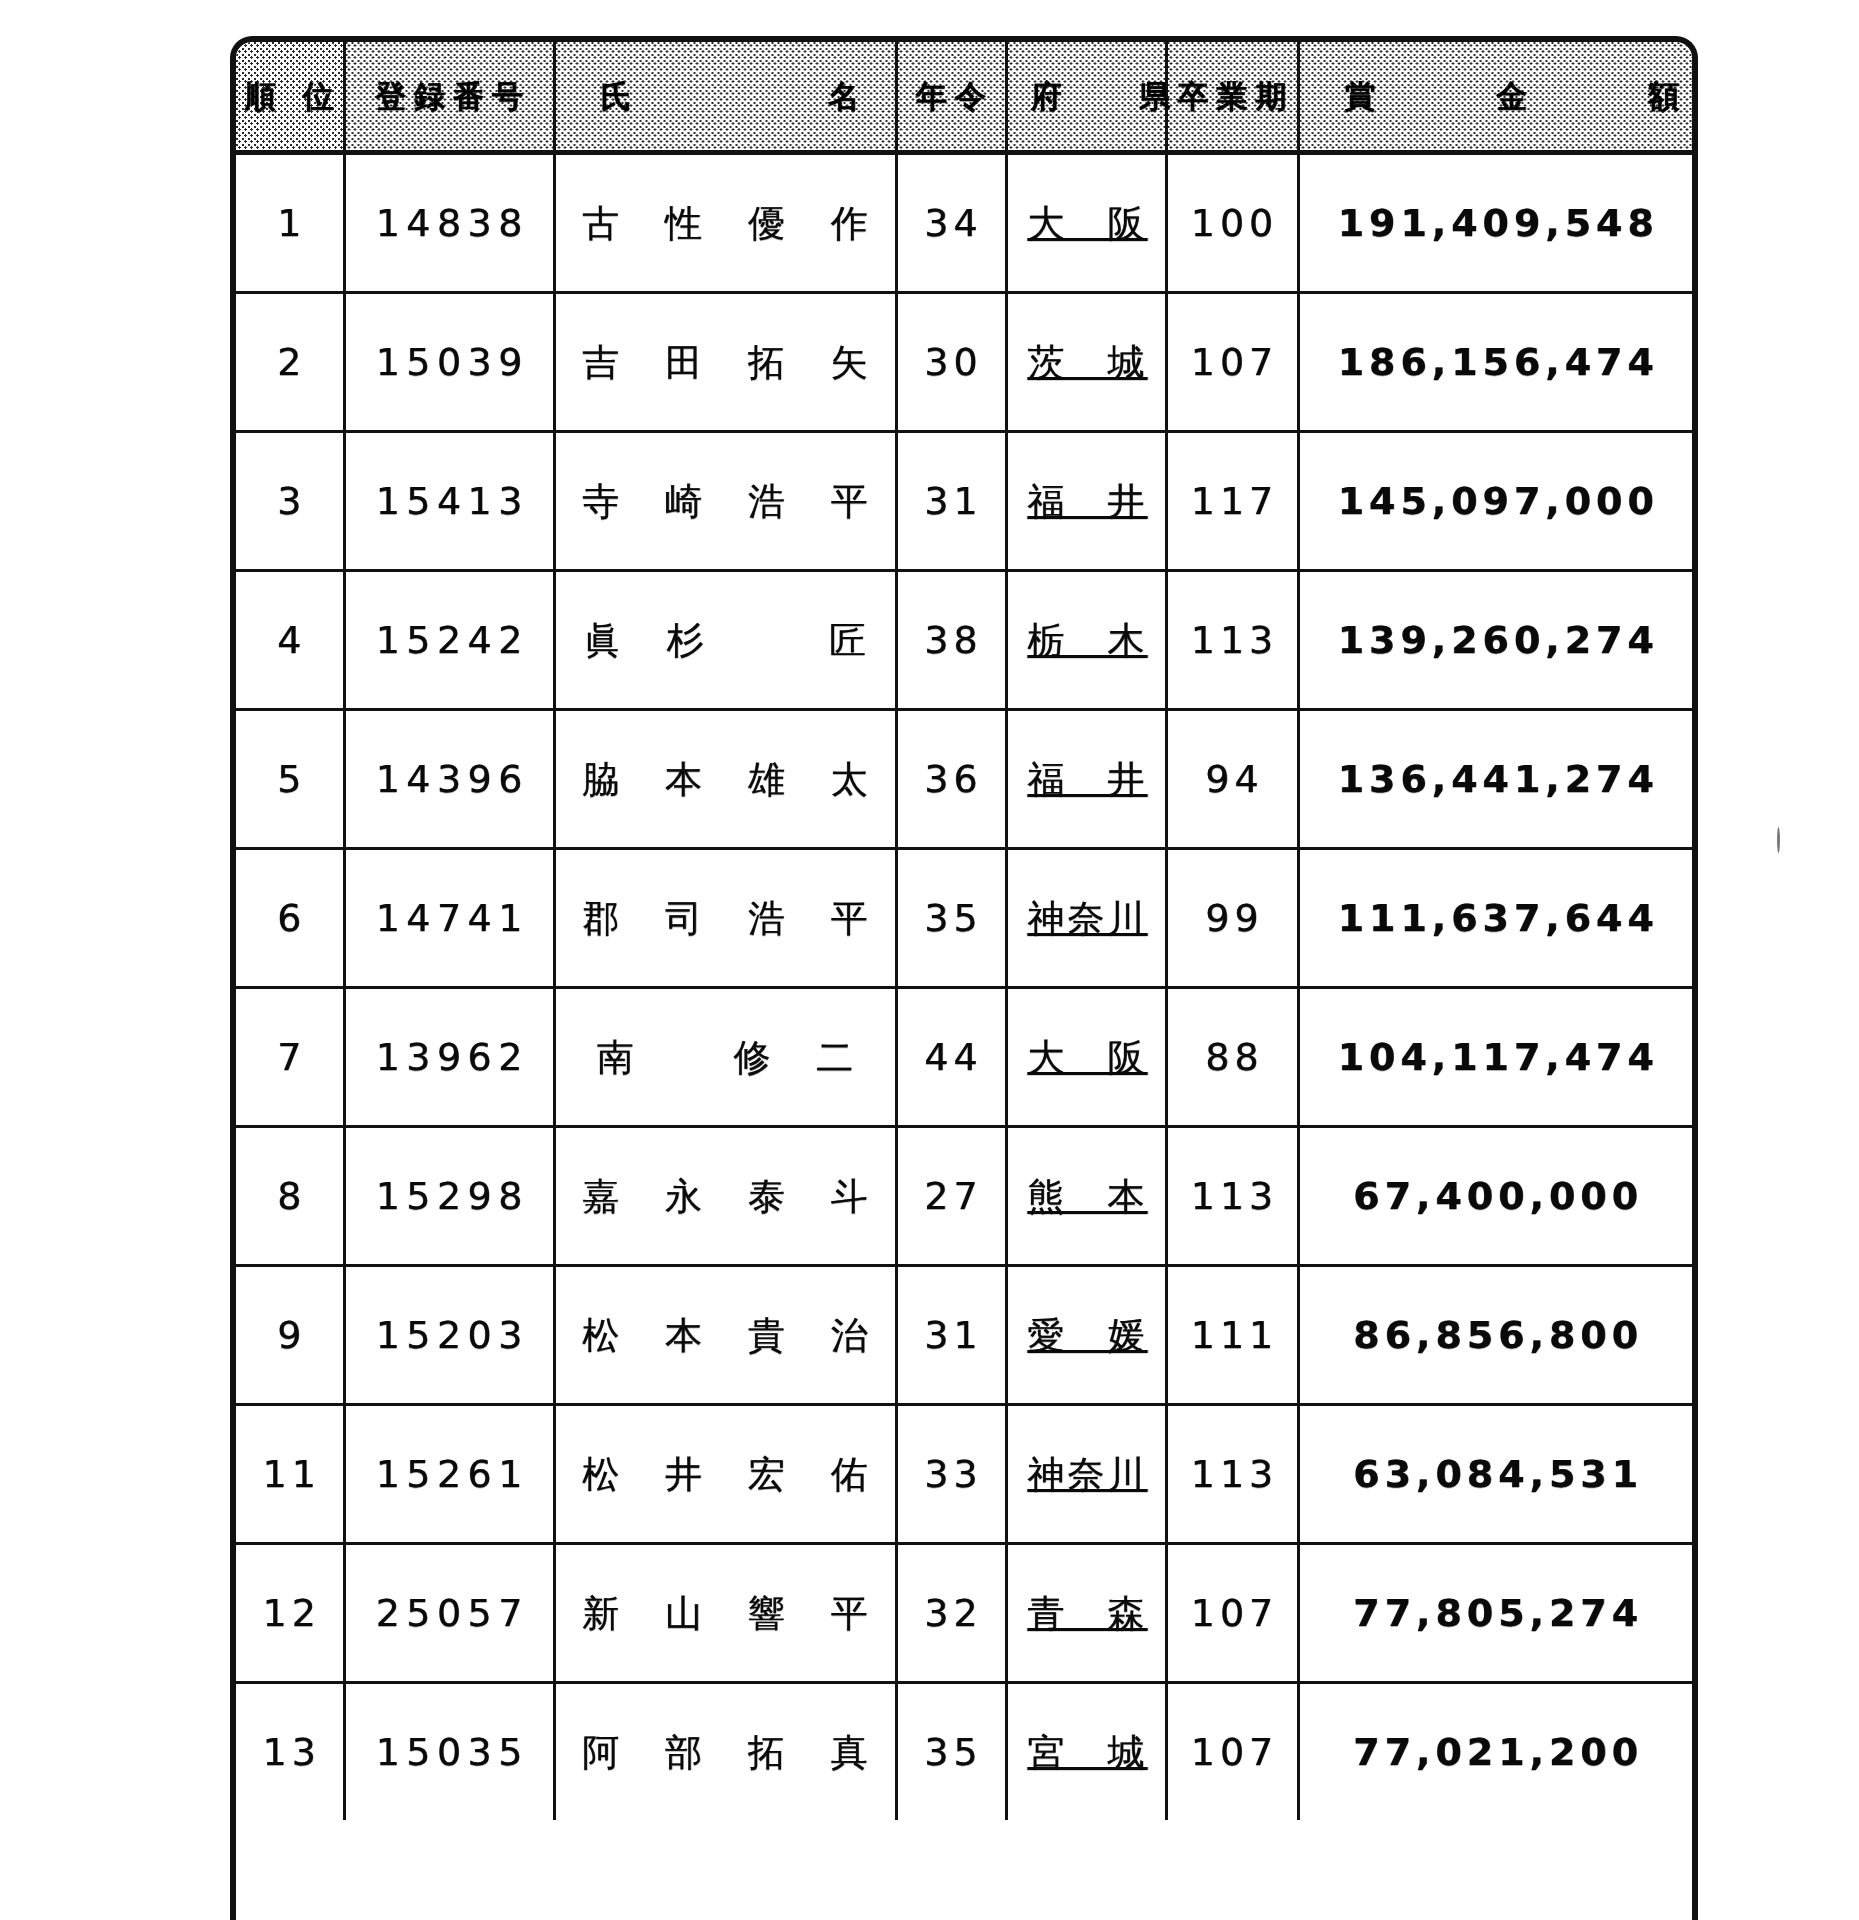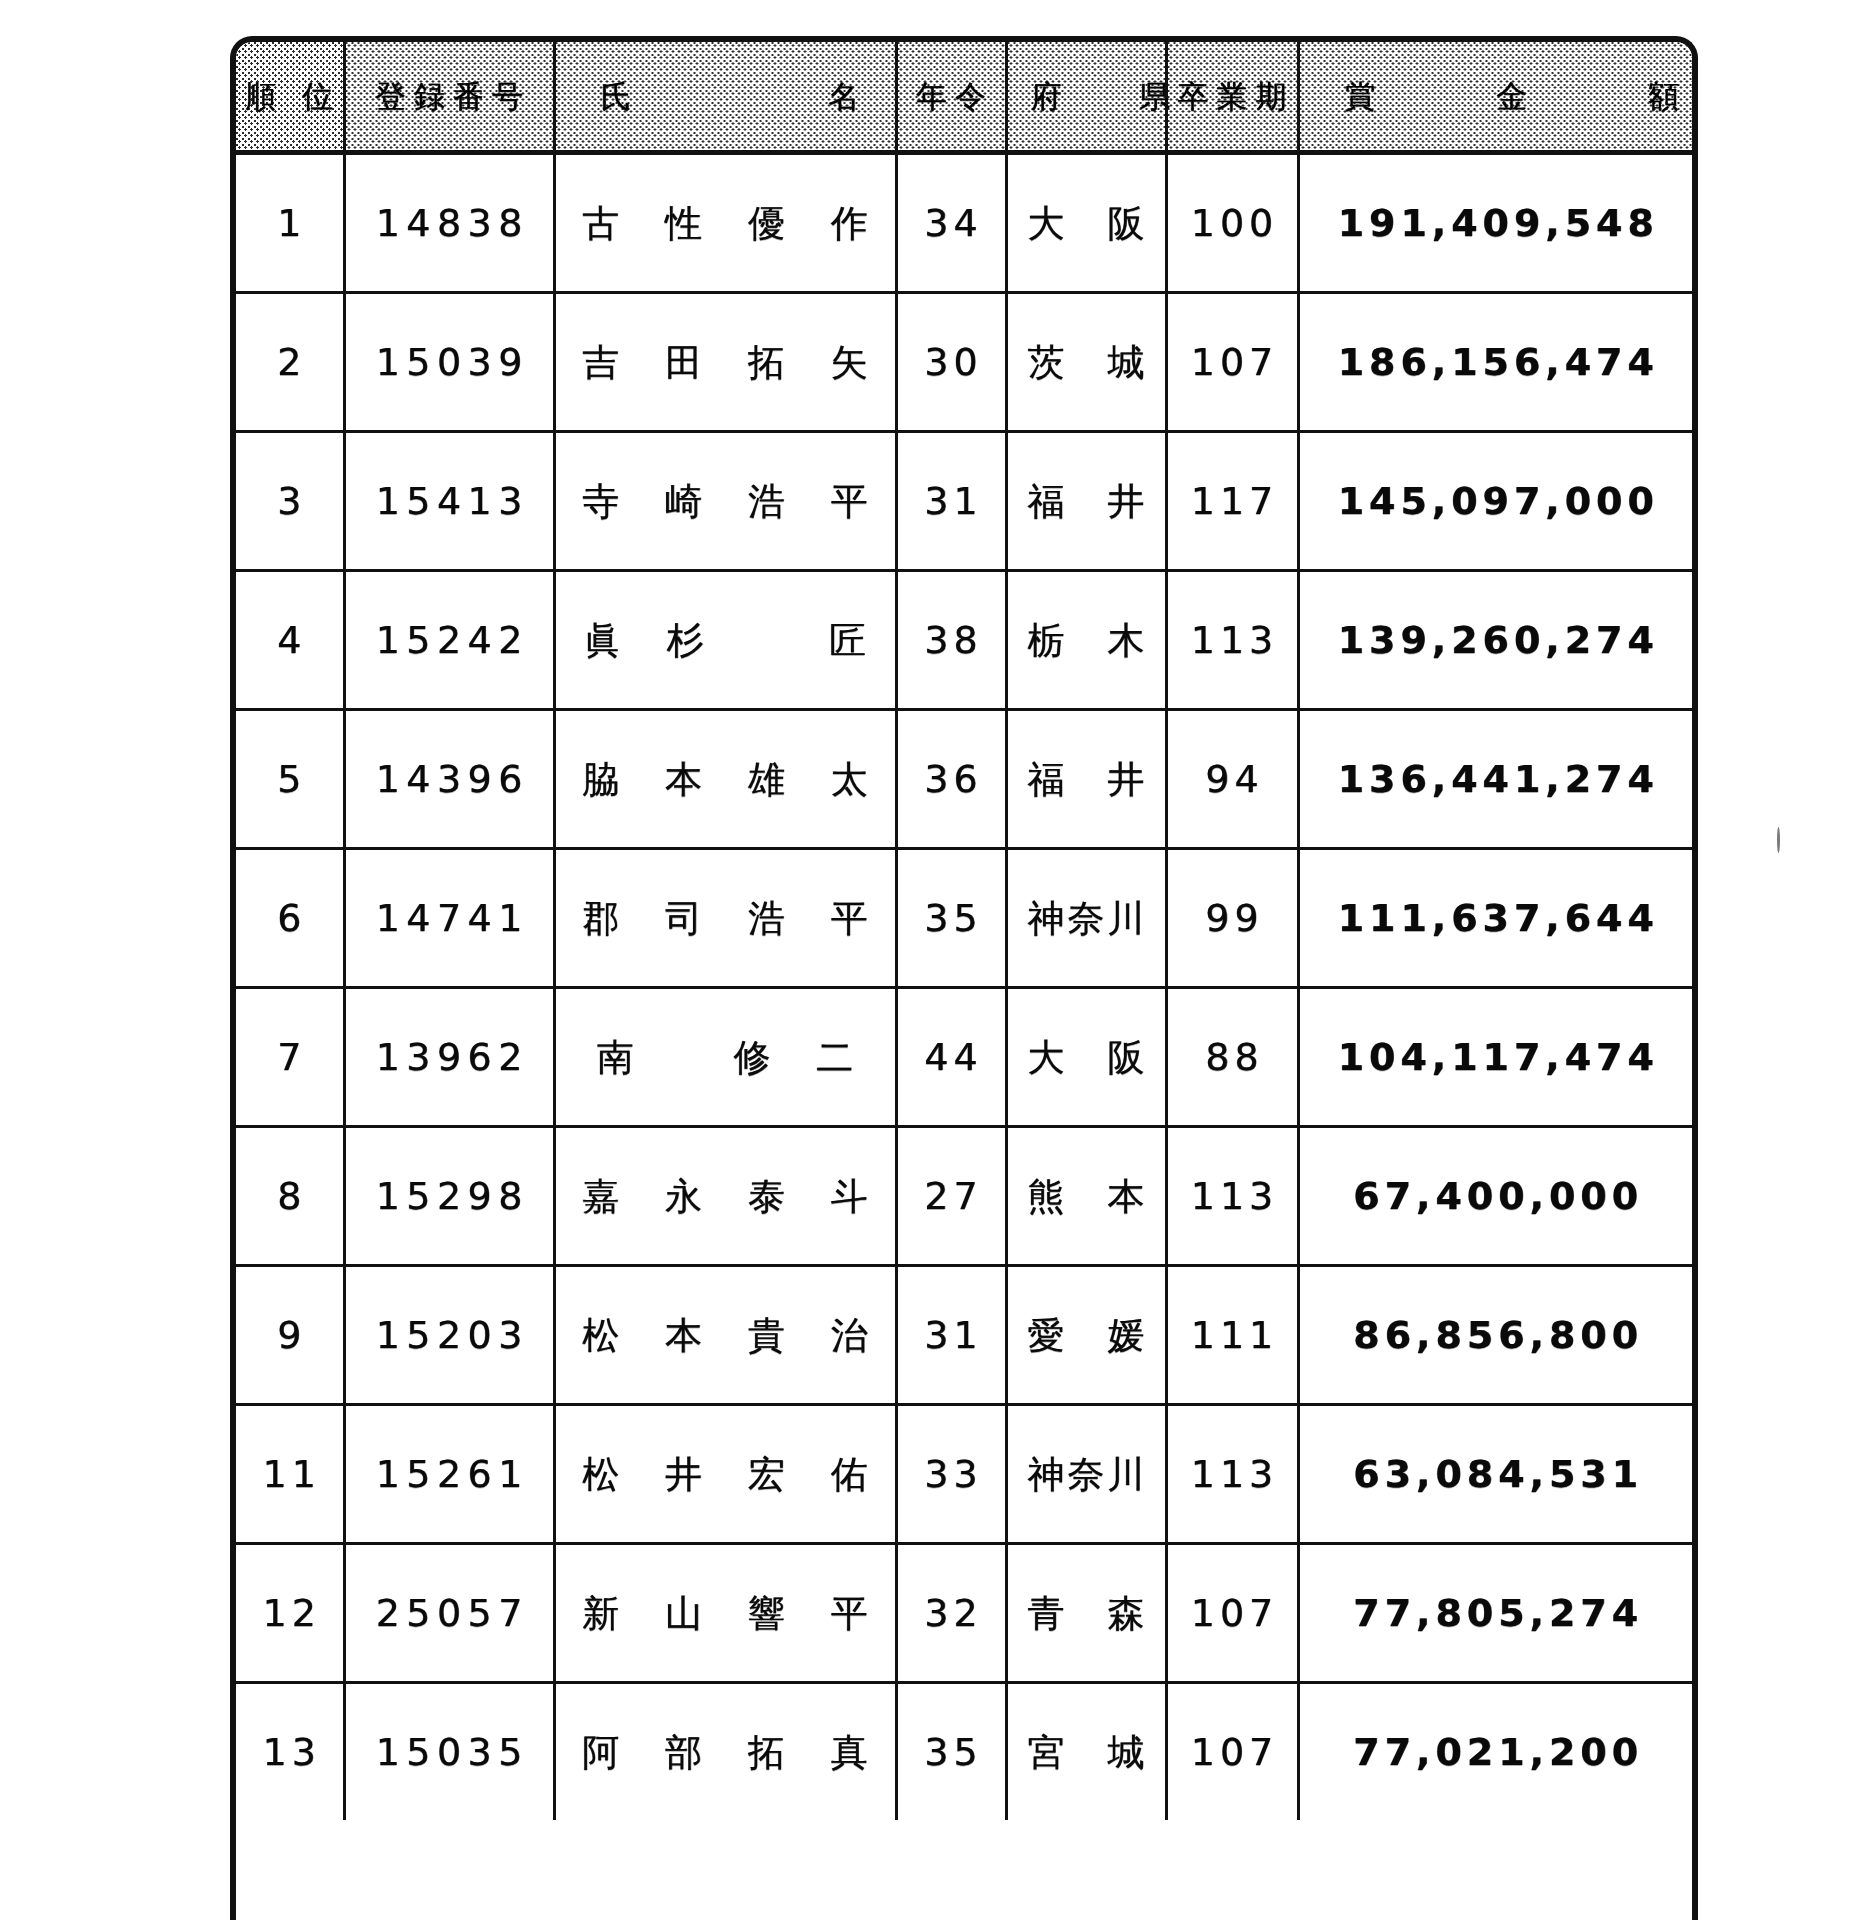--- a/index.html
+++ b/index.html
@@ -73,21 +73,21 @@
     border-right: 3px solid #111111;
     border-bottom: 5px solid #111111;
     background-color: #ffffff;
     
     background-image:
       radial-gradient(circle at 1px 1px, #2b2b2b 1.15px, rgba(0,0,0,0) 1.45px),
       radial-gradient(circle at 3.5px 3.5px, #2b2b2b 1.0px, rgba(0,0,0,0) 1.3px);
     background-size: 6px 6px, 6px 6px;
     vertical-align: middle;
     text-align: center;
-    font-weight: normal;
+    font-weight: bold;
     margin-left: 27px;
   }
   thead th:last-child { border-right: none; }
 
   .hd-label {
     display: inline-block;
     position: relative;
     z-index: 2;
     font-size: 31px;
     line-height: 1;
@@ -123,21 +123,21 @@
     color: #0a0a0a;
     white-space: nowrap;
     text-shadow:
       0.55px 0 0 rgba(0,0,0,0.5),
       -0.45px 0 0 rgba(0,0,0,0.3),
       0 0.5px 0 rgba(0,0,0,0.3);
   }
   .num      { letter-spacing: 0.13em; padding-left: 0.13em; font-size: 38px; }
   .num-reg  { letter-spacing: 0.17em; padding-left: 0.17em; }
   .num-prize{ letter-spacing: 0.13em; padding-left: 0.13em; font-weight: bold; }
-  .kanji3   { letter-spacing: 0.08em; padding-left: 0.08em; font-size: 37px; }
+  .kanji3   { letter-spacing: 0.08em; padding-left: 0.08em; font-size: 37px; text-decoration: underline; }
   .kanji-name {
     letter-spacing: 0.46em;
     padding-left: 0.46em;
     font-size: 37px;
   }
 </style>
 </head>
 <body>
 
 <div id="scan-page">

